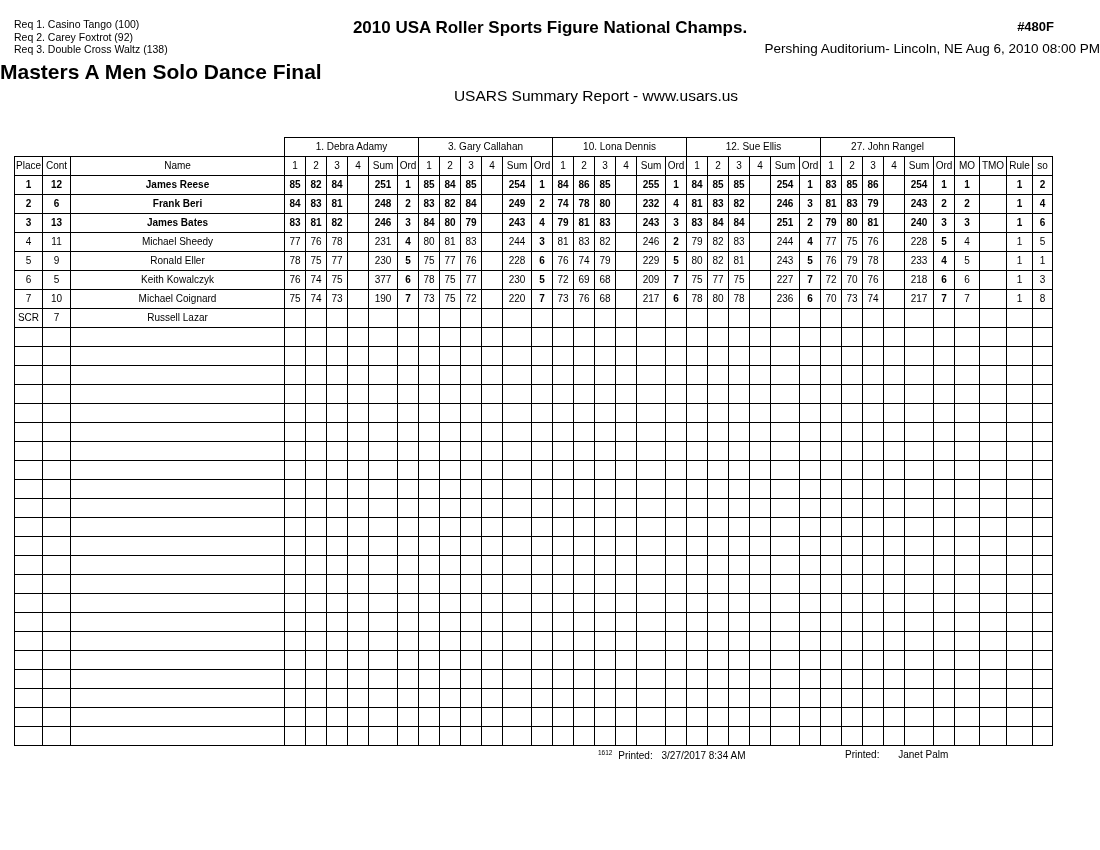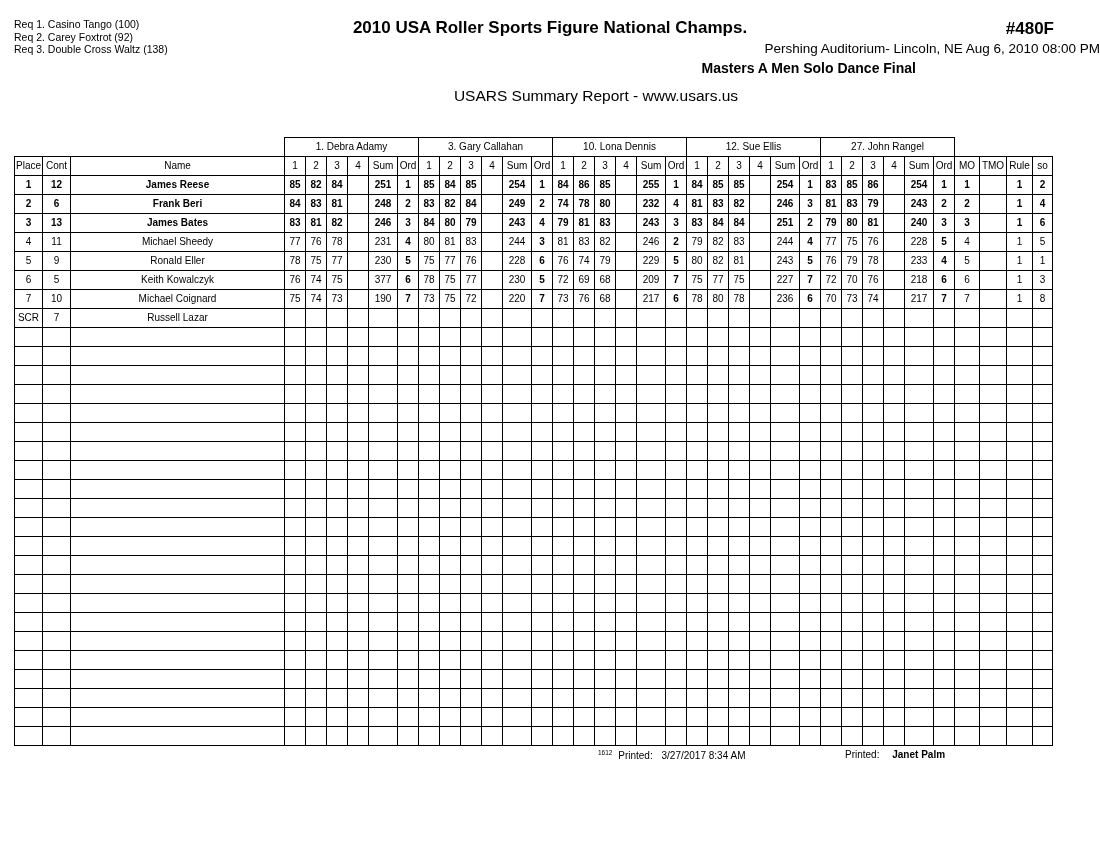--- a/index.html
+++ b/index.html
@@ -3,23 +3,23 @@
 <meta charset="utf-8">
 <style>
   html,body{margin:0;padding:0;}
   body{
     width:1100px;height:850px;background:#fff;color:#000;
     font-family:"Liberation Sans",sans-serif;position:relative;overflow:hidden;
   }
   .req-block{position:absolute;left:14px;top:18px;font-size:10.5px;line-height:12.5px;}
   .title-line{position:absolute;left:0;width:1100px;text-align:center;top:18px;font-size:17px;font-weight:bold;}
   .venue-line{position:absolute;left:0;width:1100px;text-align:right;top:41px;font-size:13.5px;}
-  .event-line{position:absolute;left:0;width:916px;text-align:right;top:60px;font-size:14px;font-weight:bold;}
+  .event-line{position:absolute;left:0;width:916px;text-align:left;top:60px;font-size:21px;font-weight:bold;}
   .report-line{position:absolute;left:0;width:1100px;text-align:center;top:87px;font-size:15.5px;padding-left:46px;}
-  .event-code{position:absolute;right:46px;top:19px;font-size:17px;font-weight:bold;text-align:center;}
+  .event-code{position:absolute;right:46px;top:19px;font-size:13px;font-weight:bold;text-align:center;}
 
   #results-table{
     position:absolute;left:14px;top:137px;
     border-collapse:collapse;table-layout:fixed;
   }
   #results-table td{
     border:1px solid #000;
     font-size:10px;height:18px;line-height:18px;
     text-align:center;padding:0 1px;overflow:hidden;white-space:nowrap;
   }
@@ -30,21 +30,21 @@
   td.lft{text-align:left;padding-left:4px;}
   td.jstart{border-left:3px solid #000;}
   td.ord{font-weight:bold;}
   tr.bold-row td{font-weight:bold;}
   tr.thick-bottom td{border-bottom:3px solid #000;}
 
   .footer-printed{position:absolute;left:598px;top:749px;font-size:10px;}
   .footer-printed .note{font-size:6.5px;vertical-align:4px;margin-right:3px;}
   .footer-printed .val{margin-left:6px;}
   .footer-scorer{position:absolute;left:845px;top:749px;font-size:10px;}
-  .footer-scorer .val{margin-left:10px;font-weight:bold;}
+  .footer-scorer .val{margin-left:16px;}
 </style>
 </head>
 <body>
 
 <div class="req-block">
   <div>Req 1.  Casino Tango (100)</div>
   <div>Req 2.  Carey Foxtrot (92)</div>
   <div>Req 3.  Double Cross Waltz (138)</div>
 </div>
 

